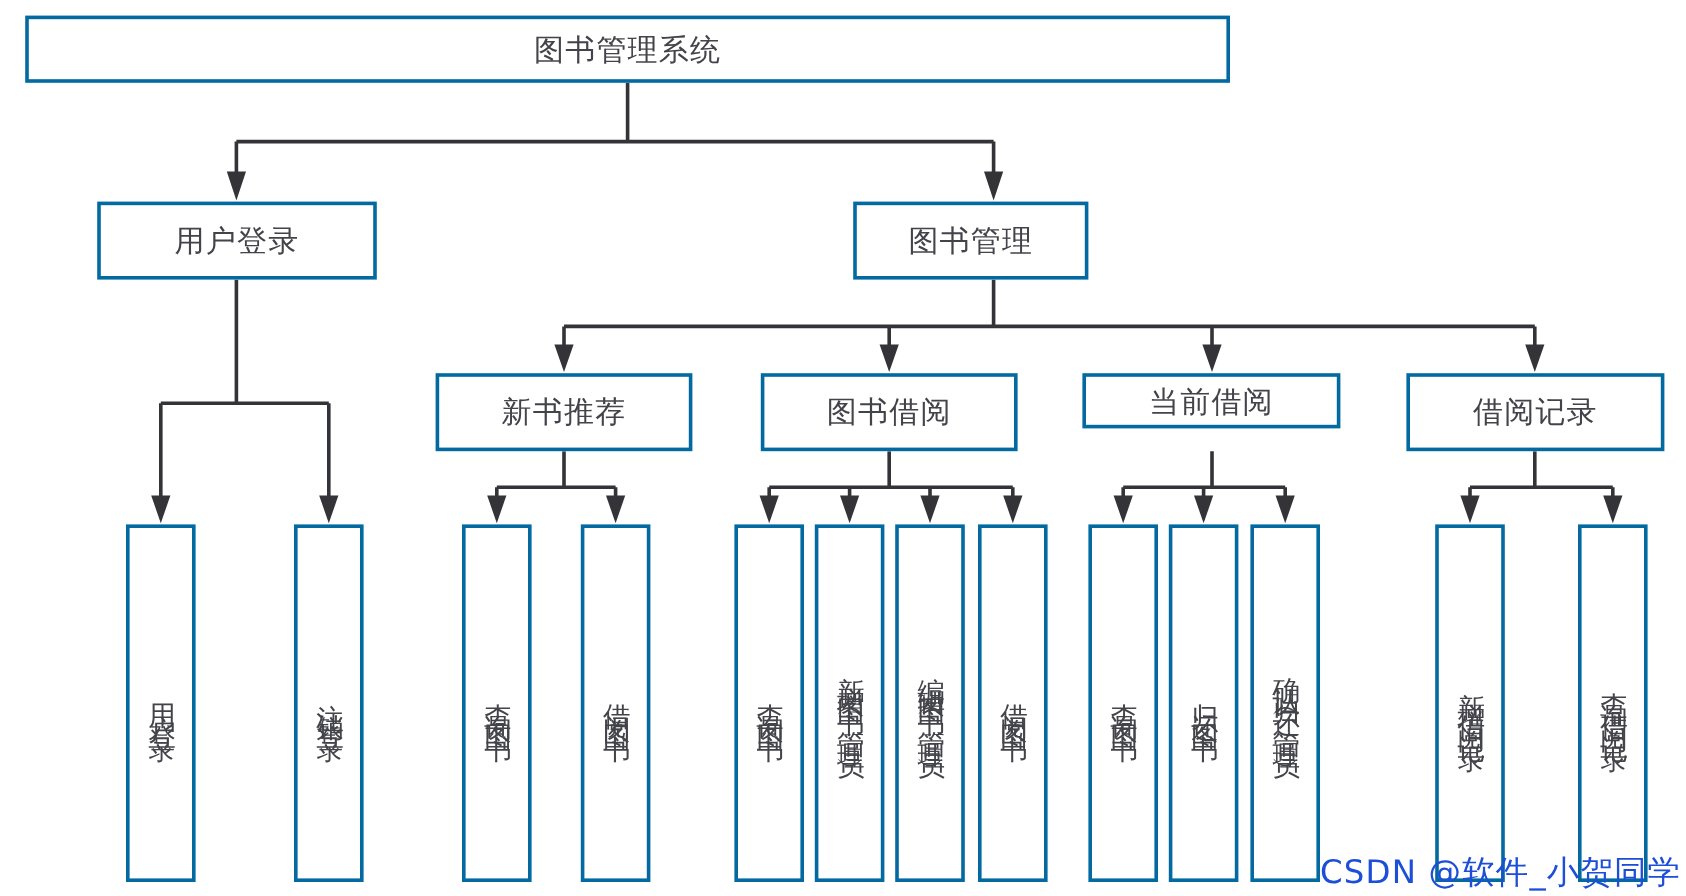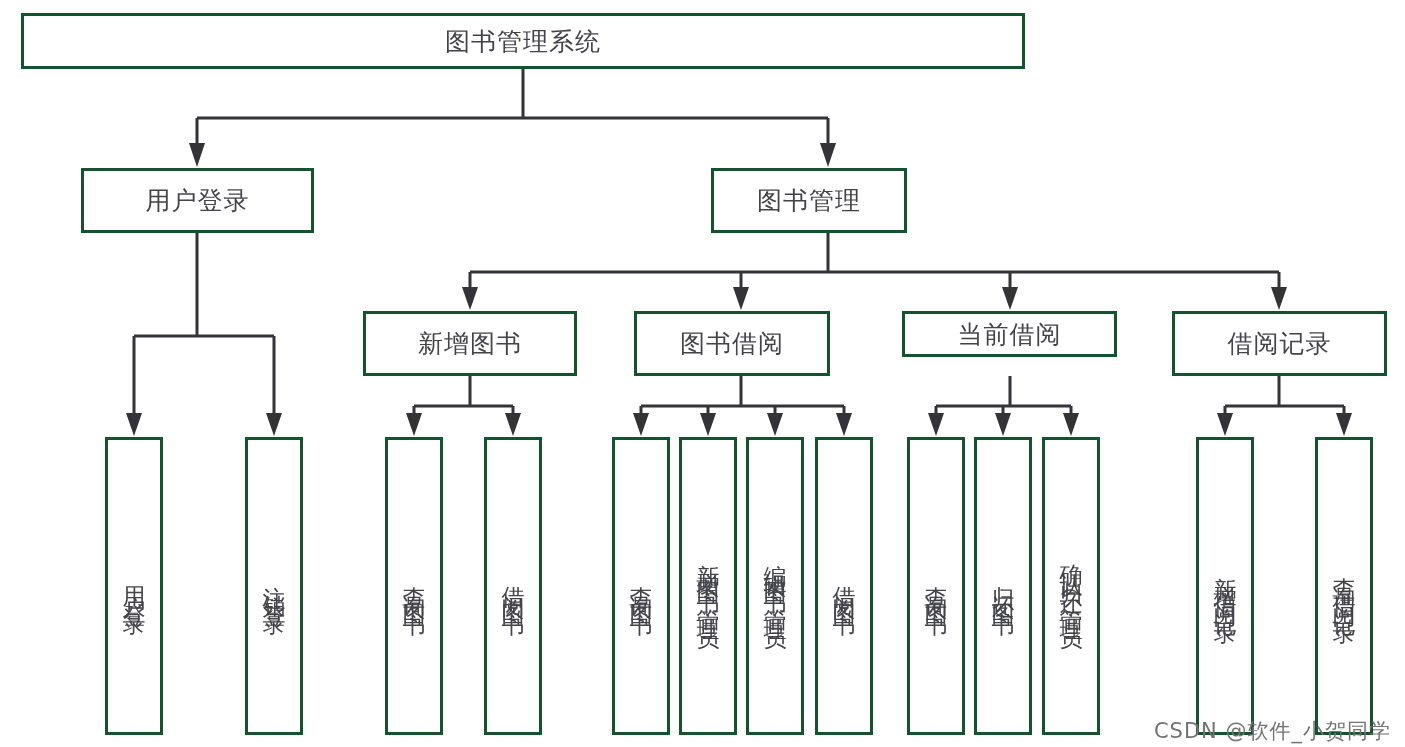--- a/index.html
+++ b/index.html
@@ -17,45 +17,45 @@
   }
   .wires {
     position: absolute;
     left: 0;
     top: 0;
     pointer-events: none;
   }
   .box {
     position: absolute;
     box-sizing: border-box;
-    border: 3px solid #14532d;
+    border: 3px solid #0369a1;
     background: #ffffff;
     display: flex;
     align-items: center;
     justify-content: center;
     color: #43434a;
   }
   .box.h span {
     font-size: 25px;
     letter-spacing: 1px;
     white-space: nowrap;
   }
   .box.v span {
     writing-mode: vertical-rl;
     font-size: 23px;
     letter-spacing: 9px;
     line-height: 1;
     white-space: nowrap;
   }
   .watermark {
     position: absolute;
-    right: 14px;
+    right: 4px;
     bottom: 2px;
-    font-size: 21px;
-    color: #737373;
+    font-size: 27px;
+    color: #1d4ed8;
     letter-spacing: 1px;
     white-space: nowrap;
   }
 </style>
 </head>
 <body>
 
 <div class="canvas">
 
   <svg class="wires" width="1405" height="747" viewBox="0 0 1405 747">
@@ -110,23 +110,23 @@
   </div>
 
   <div class="box h" style="left:81px;top:168px;width:233px;height:65px">
     <span>用户登录</span>
   </div>
   <div class="box h" style="left:711px;top:168px;width:196px;height:65px">
     <span>图书管理</span>
   </div>
 
   <div class="box h" style="left:363px;top:311px;width:214px;height:65px">
-    <span>新增图书</span>
+    <span>新书推荐</span>
   </div>
-  <div class="box h" style="left:634px;top:311px;width:196px;height:65px">
+  <div class="box h" style="left:634px;top:311px;width:214px;height:65px">
     <span>图书借阅</span>
   </div>
   <div class="box h" style="left:902px;top:311px;width:215px;height:46px">
     <span>当前借阅</span>
   </div>
   <div class="box h" style="left:1172px;top:311px;width:215px;height:65px">
     <span>借阅记录</span>
   </div>
 
   <div class="box v" style="left:105px;top:437px;width:58px;height:298px">

